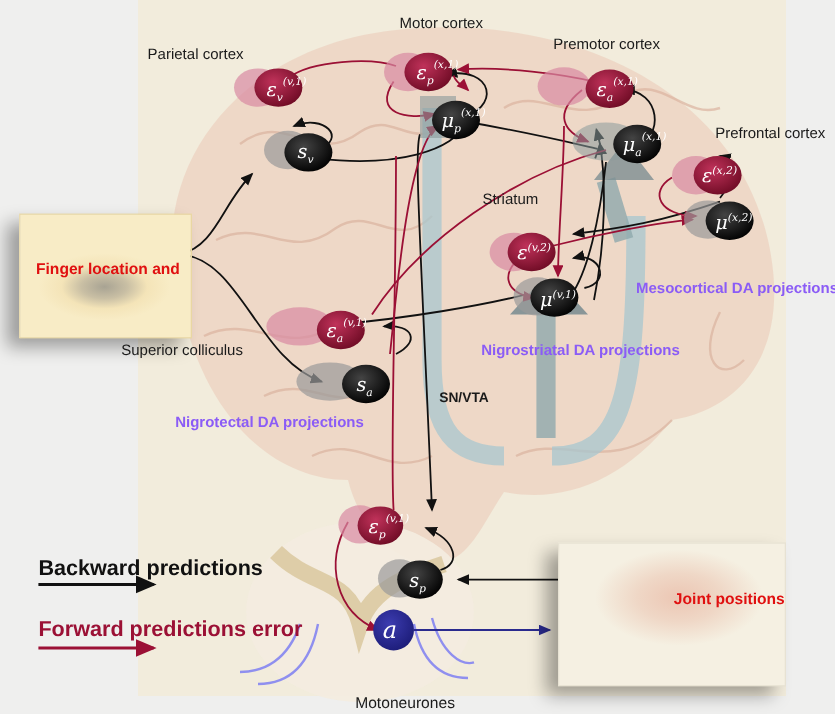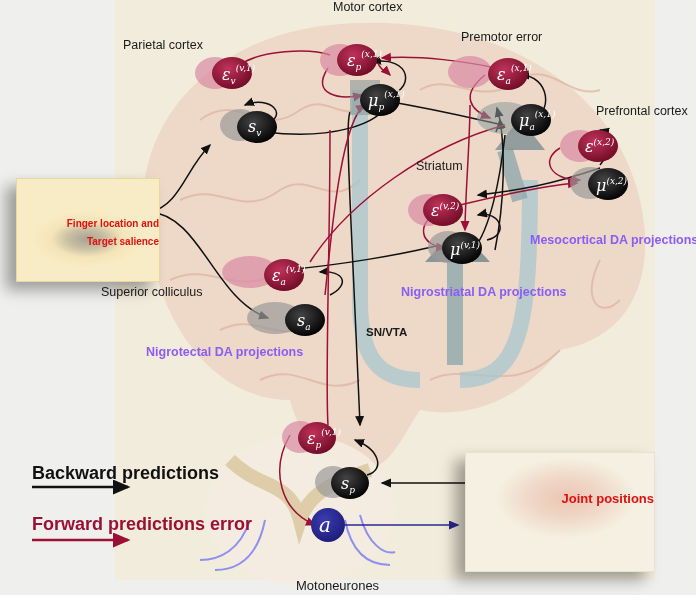--- a/index.html
+++ b/index.html
@@ -8,22 +8,22 @@
   .canvas-bg { position:absolute; left:115px; top:0; width:540px; height:580px; background:#f2ecdc; }
   .brain { position:absolute; }
   svg.main { position:absolute; left:0; top:0; width:696px; height:595px; }
   .lbl { position:absolute; font-size:12.5px; color:#1a1a1a; white-space:nowrap; }
   .blue { color:#8b5cf6;font-weight:bold; }
   .bold { font-weight:bold; }
   .panel { position:absolute; box-shadow:-10px 8px 14px rgba(0,0,0,0.35); }
   .eye-panel { left:16px; top:178px; width:142px; height:102px;
      background:radial-gradient(ellipse 55px 28px at 70px 60px, #a8a393 0%, #c9bfa4 35%, #f4e4b8 65%, #f8ecc6 100%);
      border:1px solid #e9d7a2; }
-  .eye-text { position:absolute; left:0; right:0; top:36px; text-align:right; color:#e01010;
-     font-weight:bold; font-size:10px; line-height:18px;padding-left:13px; }
+  .eye-text { position:absolute; left:0; right:0; top:36px; text-align:left; color:#e01010;
+     font-weight:bold; font-size:13px; line-height:18px;padding-left:13px; }
   .joint-panel { left:465px; top:452px; width:188px; height:118px;
      background:radial-gradient(ellipse 70px 40px at 100px 45px, #ecc6b3 0%, #efd7c6 50%, #f5f0e2 100%);
      border:1px solid #e7e2d3; }
   .joint-text { position:absolute; left:0; right:0; top:38px; text-align:right; color:#e01010;
      font-weight:bold; font-size:13px; }
   .legend-lbl { position:absolute; font-weight:bold; font-size:18px; }
   .node-lbl { font-family:"DejaVu Serif", serif; font-style:italic; fill:#fff; }
 </style>
 </head>
 <body>
@@ -203,32 +203,31 @@
     <text class="node-lbl" x="319" y="532" font-size="20">a</text>
   </g>
 
   <line x1="32" y1="487" x2="128" y2="487" stroke="#111" stroke-width="2.5" marker-end="url(#ab)"></line>
   <line x1="32" y1="540" x2="128" y2="540" stroke="#9b1035" stroke-width="2.5" marker-end="url(#ar)"></line>
 </svg>
 
 <div class="panel eye-panel">
   <div class="eye-text">
     <div>Finger location and</div>
-    <div>Target salience</div>
   </div>
 </div>
 <div class="panel joint-panel">
   <div class="joint-text">Joint positions</div>
 </div>
 
-<div class="lbl" style="left:333px;top:0;text-align:right;">Motor cortex</div>
+<div class="lbl" style="left:333px;top:12px;text-align:right;">Motor cortex</div>
 <div class="lbl" style="left:123px;top:38px;">Parietal cortex</div>
-<div class="lbl" style="left:461px;top:30px;">Premotor error</div>
+<div class="lbl" style="left:461px;top:30px;">Premotor cortex</div>
 <div class="lbl" style="left:596px;top:104px;">Prefrontal cortex</div>
-<div class="lbl" style="left:416px;top:159px;">Striatum</div>
+<div class="lbl" style="left:402px;top:159px;">Striatum</div>
 <div class="lbl" style="left:101px;top:285px;">Superior colliculus</div>
 <div class="lbl bold" style="left:366px;top:326px;font-size:11.5px;">SN/VTA</div>
 <div class="lbl" style="left:296px;top:578px;font-size:13px;">Motoneurones</div>
 
 <div class="lbl blue" style="left:530px;top:233px;">Mesocortical DA projections</div>
 <div class="lbl blue" style="left:401px;top:285px;">Nigrostriatal DA projections</div>
 <div class="lbl blue" style="left:146px;top:345px;">Nigrotectal DA projections</div>
 
 <div class="legend-lbl" style="left:32px;top:463px;color:#111;">Backward predictions</div>
 <div class="legend-lbl" style="left:32px;top:514px;color:#9b1035;">Forward predictions error</div>

